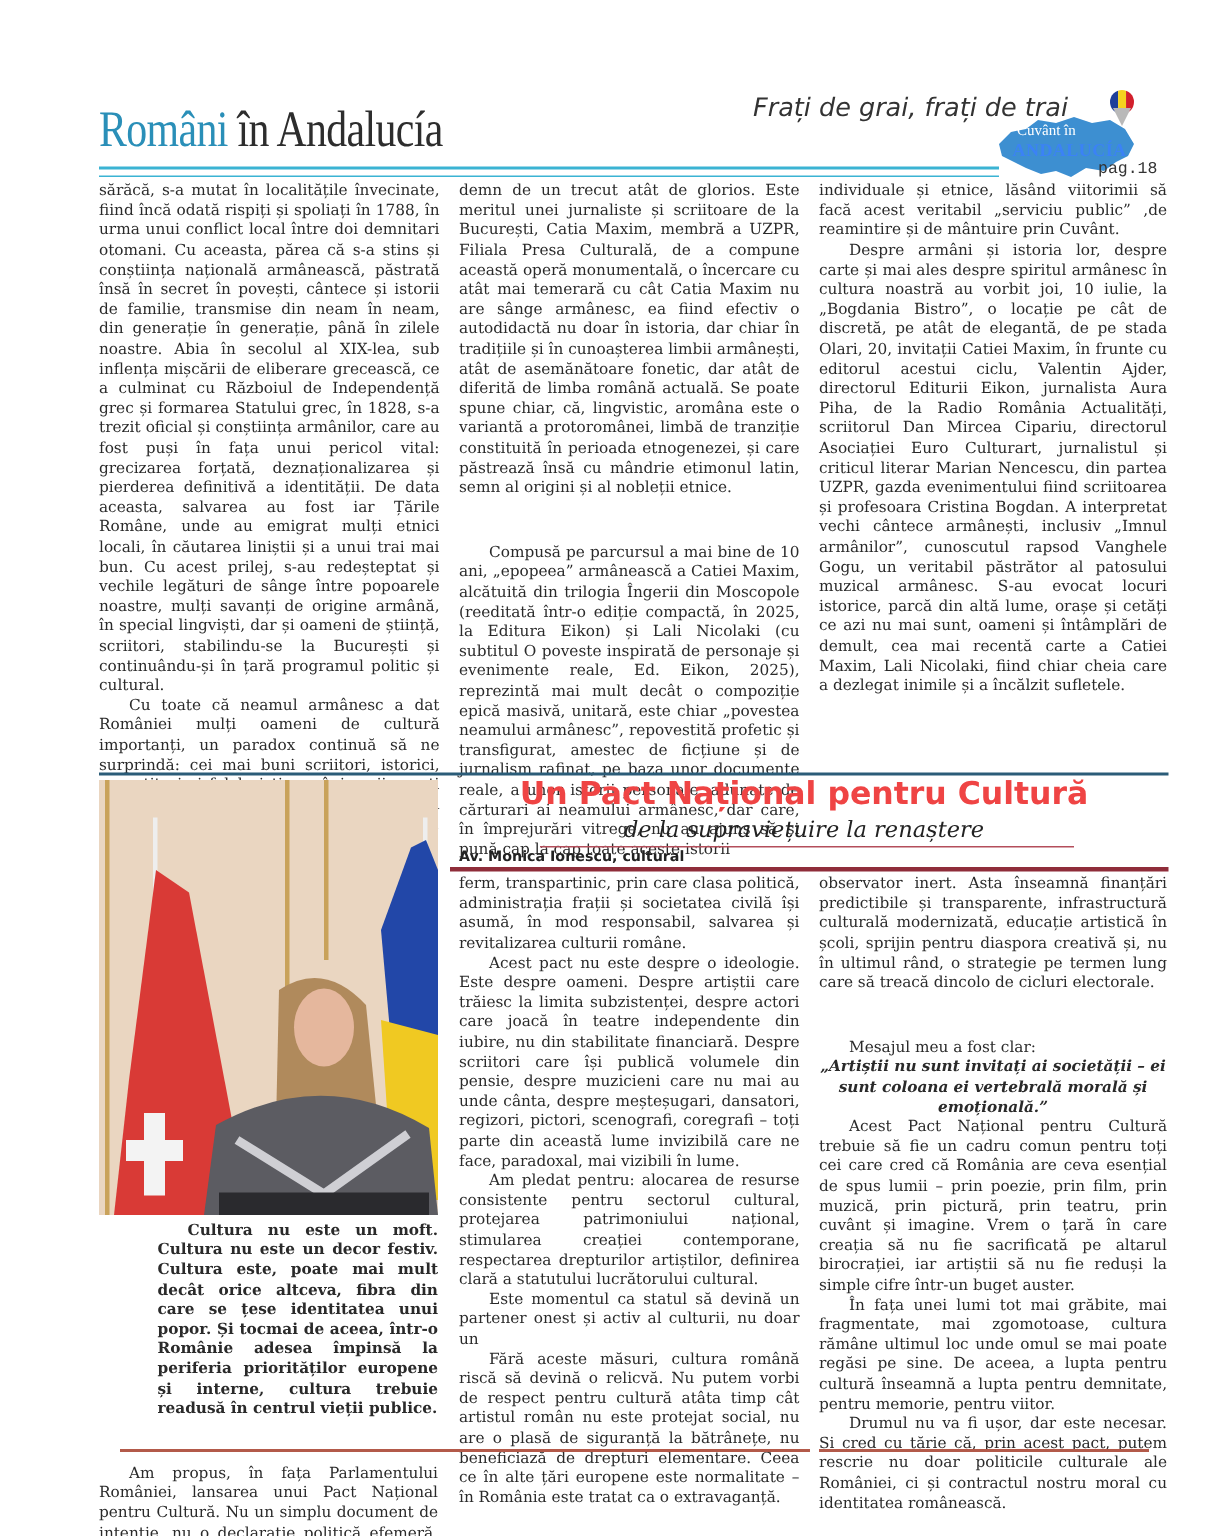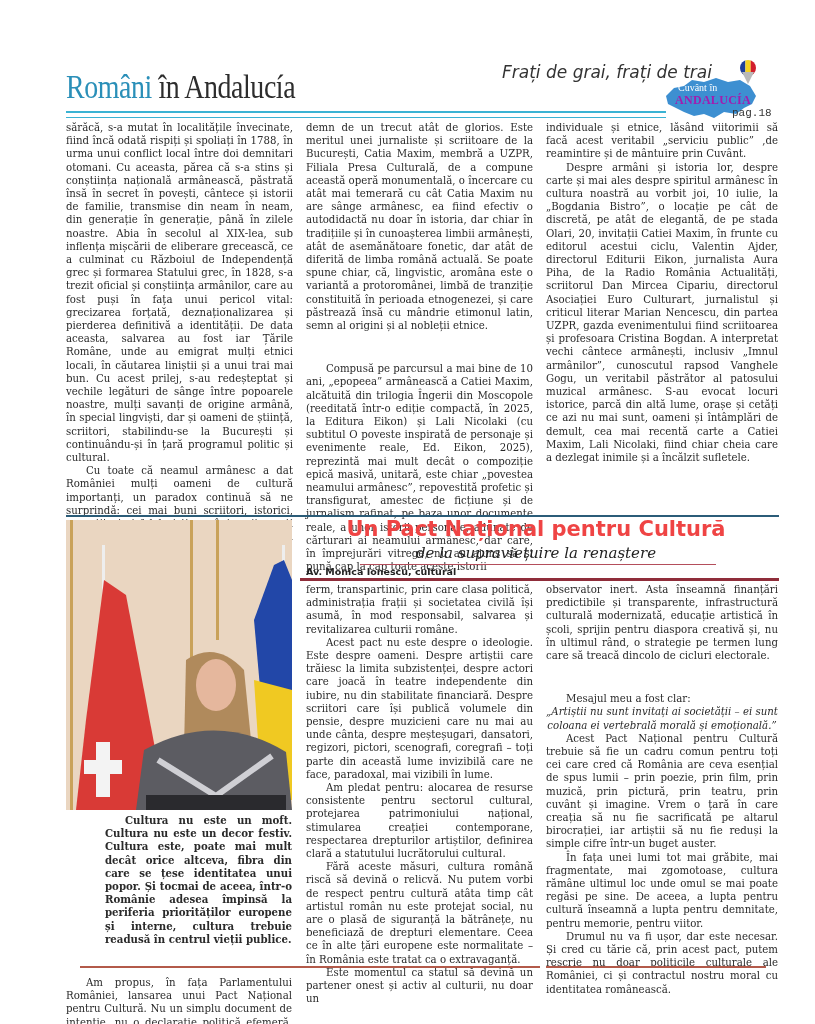--- a/index.html
+++ b/index.html
@@ -8,21 +8,21 @@
   .mast-title { position:absolute; left:66px; top:68px; font-family:"Liberation Serif", serif;
                 font-size:34px; letter-spacing:-0.5px; transform:scaleX(0.82); transform-origin:left top; }
   .mast-title .w1 { color:#2a8fb8; }
   .mast-title .w2 { color:#2d2d2d; }
   .motto { position:absolute; left:502px; top:62px; font-family:"DejaVu Sans", sans-serif;
            font-style:italic; font-size:17px; color:#333; }
   .mast-line1 { position:absolute; left:66px; top:111px; width:600px; height:2px; background:#3bb3d3; }
   .mast-line2 { position:absolute; left:66px; top:117px; width:600px; height:1px; background:#3bb3d3; }
   .logo { position:absolute; left:660px; top:74px; width:100px; height:46px; }
   .logo-text1 { position:absolute; left:678px; top:82px; font-family:"Liberation Serif",serif; font-size:10px; color:#fff; }
-  .logo-text2 { position:absolute; left:675px; top:93px; font-family:"Liberation Serif",serif; font-size:12px; color:#a21caf; font-weight:bold; letter-spacing:0.3px; }
+  .logo-text2 { position:absolute; left:675px; top:93px; font-family:"Liberation Serif",serif; font-size:12px; color:#3b82f6; font-weight:bold; letter-spacing:0.3px; }
   .pag { position:absolute; left:732px; top:107px; font-family:Liberation Mono, monospace; font-size:11px; color:#333; }
 
   .col { position:absolute; font-size:10.2px; line-height:13.2px; text-align:justify; }
   .col p { margin:0; text-indent:20px; }
   .col p.noind { text-indent:0; }
   .col p.gap { margin-top:30px; }
   .c1 { left:66px; top:121px; width:227px; }
   .c2 { left:306px; top:121px; width:227px; }
   .c3 { left:546px; top:121px; width:232px; }
   .c3 .bolditalic { font-weight:bold; font-style:italic; text-indent:20px; }
@@ -33,21 +33,21 @@
               font-family:"DejaVu Sans", sans-serif; font-weight:bold; font-size:21px; color:#ef4444; }
   .subhead { position:absolute; left:296px; top:544px; width:480px; text-align:center;
              font-family:"DejaVu Serif", serif; font-style:italic; font-size:15px; color:#222; }
   .sub-line { position:absolute; left:360px; top:564px; width:356px; height:1px; background:#b44e5b; }
   .byline { position:absolute; left:306px; top:566px; font-family:"DejaVu Sans",sans-serif; font-weight:bold; font-size:9.5px; color:#222; }
   .red-bar { position:absolute; left:300px; top:578px; width:479px; height:3px; background:#8f2d3a; }
   .c4 { left:66px; top:814px; width:226px; }
   .c4 .quote { font-weight:bold; text-align:justify; text-indent:20px;margin-left:39px; }
   .c5 { left:306px; top:583px; width:227px; }
   .c6 { left:546px; top:583px; width:232px; }
-  .c6 .center { text-align:center; text-indent:0; font-weight:normal; font-style:italic; }
+  .c6 .center { text-align:center; text-indent:0; font-weight:bold; font-style:italic; }
   .bot-line1 { position:absolute; left:80px; top:966px; width:460px; height:1.5px; background:#b35a4a; }
   .bot-line2 { position:absolute; left:546px; top:966px; width:220px; height:1.5px; background:#b35a4a; }
 </style>
 </head>
 <body>
 
 <div class="mast-title">
   <span class="w1">Români</span>
   <span class="w2">în Andalucía</span>
 </div>
@@ -125,22 +125,22 @@
 <div class="red-bar"></div>
 
 <div class="col c4">
   <p class="quote">Cultura nu este un moft. Cultura nu este un decor festiv. Cultura este, poate mai mult decât orice altceva, fibra din care se țese identitatea unui popor. Și tocmai de aceea, într-o Românie adesea împinsă la periferia priorităților europene și interne, cultura trebuie readusă în centrul vieții publice.</p>
   <p class="gap">Am propus, în fața Parlamentului României, lansarea unui Pact Național pentru Cultură. Nu un simplu document de intenție, nu o declarație politică efemeră, ci un angajament</p>
 </div>
 <div class="col c5">
   <p class="noind">ferm, transpartinic, prin care clasa politică, administrația frații și societatea civilă își asumă, în mod responsabil, salvarea și revitalizarea culturii române.</p>
   <p>Acest pact nu este despre o ideologie. Este despre oameni. Despre artiștii care trăiesc la limita subzistenței, despre actori care joacă în teatre independente din iubire, nu din stabilitate financiară. Despre scriitori care își publică volumele din pensie, despre muzicieni care nu mai au unde cânta, despre meșteșugari, dansatori, regizori, pictori, scenografi, coregrafi – toți parte din această lume invizibilă care ne face, paradoxal, mai vizibili în lume.</p>
   <p>Am pledat pentru: alocarea de resurse consistente pentru sectorul cultural, protejarea patrimoniului național, stimularea creației contemporane, respectarea drepturilor artiștilor, definirea clară a statutului lucrătorului cultural.</p>
+  <p>Este momentul ca statul să devină un partener onest și activ al culturii, nu doar un</p>
   <p>Fără aceste măsuri, cultura română riscă să devină o relicvă. Nu putem vorbi de respect pentru cultură atâta timp cât artistul român nu este protejat social, nu are o plasă de siguranță la bătrânețe, nu beneficiază de drepturi elementare. Ceea ce în alte țări europene este normalitate – în România este tratat ca o extravaganță.</p>
-  <p>Este momentul ca statul să devină un partener onest și activ al culturii, nu doar un</p>
 </div>
 <div class="col c6">
   <p class="noind">observator inert. Asta înseamnă finanțări predictibile și transparente, infrastructură culturală modernizată, educație artistică în școli, sprijin pentru diaspora creativă și, nu în ultimul rând, o strategie pe termen lung care să treacă dincolo de cicluri electorale.</p>
   <p class="gap">Mesajul meu a fost clar:</p>
   <p class="center">„Artiștii nu sunt invitați ai societății – ei sunt coloana ei vertebrală morală și emoțională.”</p>
   <p>Acest Pact Național pentru Cultură trebuie să fie un cadru comun pentru toți cei care cred că România are ceva esențial de spus lumii – prin poezie, prin film, prin muzică, prin pictură, prin teatru, prin cuvânt și imagine. Vrem o țară în care creația să nu fie sacrificată pe altarul birocrației, iar artiștii să nu fie reduși la simple cifre într-un buget auster.</p>
   <p>În fața unei lumi tot mai grăbite, mai fragmentate, mai zgomotoase, cultura rămâne ultimul loc unde omul se mai poate regăsi pe sine. De aceea, a lupta pentru cultură înseamnă a lupta pentru demnitate, pentru memorie, pentru viitor.</p>
   <p>Drumul nu va fi ușor, dar este necesar. Și cred cu tărie că, prin acest pact, putem rescrie nu doar politicile culturale ale României, ci și contractul nostru moral cu identitatea românească.</p>
 </div>
 <div class="bot-line1"></div>

